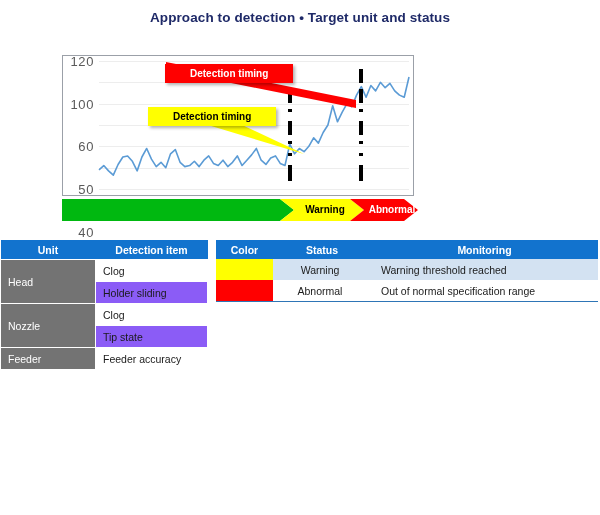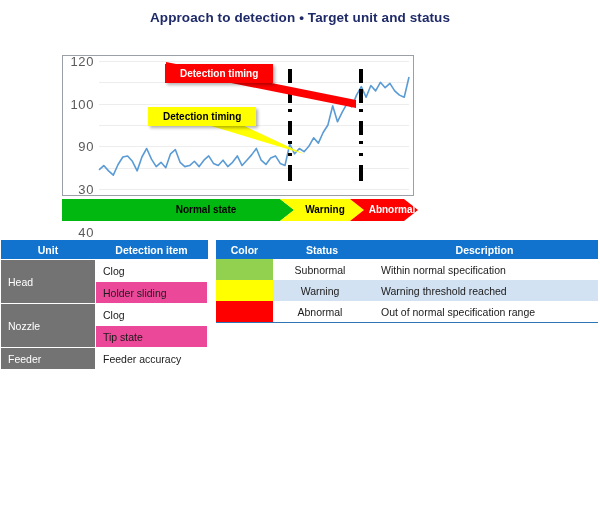--- a/index.html
+++ b/index.html
@@ -88,21 +88,21 @@
         #000 72px 75px, transparent 75px 84px,
         #000 84px 87px, transparent 87px 96px,
         #000 96px 110px);
   }
 
   
   .callout {
     position: absolute;
     font-size: 10px;
     font-weight: bold;
-    padding: 4px 15px;
+    padding: 4px 25px;
     box-shadow: 2px 2px 3px rgba(0,0,0,0.30);
     white-space: nowrap;
     box-sizing: border-box;
   }
   #callout-red {
     left: 165px;
     top: 64px;
     background: #FF0000;
     color: #ffffff;
   }
@@ -177,21 +177,21 @@
     padding: 0 0 0 7px;
     border: 1px solid #ffffff;
     vertical-align: middle;
   }
   #unit-table td.unit-cell {
     background: #737373;
     color: #ffffff;
     font-weight: normal;
   }
   #unit-table td.item-cell { background: #ffffff; color: #1A1A1A; }
-  #unit-table td.item-cell.alt { background: #ec4899; }
+  #unit-table td.item-cell.alt { background: #8b5cf6; }
 
   #status-table td {
     height: 21px;
     padding: 0;
     border: none;
     vertical-align: middle;
     color: #1A1A1A;
   }
   #status-table tr.alt td { background: #D3E2F2; }
   #status-table td.swatch-cell { padding: 0; width: 57px; }
@@ -220,24 +220,24 @@
   <div id="chart-plot">
 
     <div id="grid-container">
         <div class="grid-line" style="top: 0px;">
           <span class="y-tick" style="top: 0px;">120</span>
         </div>
         <div class="grid-line" style="top: 21.3333px;">
           <span class="y-tick" style="top: 21.3333px;">100</span>
         </div>
         <div class="grid-line" style="top: 42.6667px;">
-          <span class="y-tick" style="top: 42.6667px;">90</span>
+          <span class="y-tick" style="top: 42.6667px;">60</span>
         </div>
         <div class="grid-line" style="top: 64px;">
-          <span class="y-tick" style="top: 64px;">30</span>
+          <span class="y-tick" style="top: 64px;">50</span>
         </div>
         <div class="grid-line" style="top: 85.3333px;">
           <span class="y-tick" style="top: 85.3333px;">40</span>
         </div>
         <div class="grid-line" style="top: 106.667px;">
           <span class="y-tick" style="top: 106.667px;">20</span>
         </div>
         <div class="grid-line" style="top: 128px;">
           <span class="y-tick" style="top: 128px;">0</span>
         </div>
@@ -262,21 +262,20 @@
 <div class="callout" id="callout-red" style="background: rgb(255, 0, 0); color: rgb(255, 255, 255);">Detection timing</div>
 
 <div class="callout" id="callout-yellow" style="background: rgb(255, 255, 0); color: rgb(0, 0, 0);">Detection timing</div>
 
 <div id="status-bar">
   <svg width="356" height="22" viewBox="0 0 356 22">
     <polygon id="seg-normal" points="0,0 218,0 232,11 218,22 0,22" fill="#00B810"></polygon>
     <polygon id="seg-warning" points="218,0 288,0 302,11 288,22 218,22 232,11" fill="#FFFF00"></polygon>
     <polygon id="seg-abnormal" points="288,0 342,0 356,11 342,22 288,22 302,11" fill="#FF0000"></polygon>
   </svg>
-  <div class="status-label" id="status-label-normal" style="color: rgb(0, 0, 0);">Normal state</div>
   <div class="status-label" id="status-label-warning" style="color: rgb(0, 0, 0);">Warning</div>
   <div class="status-label" id="status-label-abnormal" style="color: rgb(255, 255, 255);">Abnormal</div>
 </div>
 
 <table id="unit-table">
   <colgroup>
       <col style="width:95px">
       <col style="width:112px">
     </colgroup>
   <thead>
@@ -310,31 +309,24 @@
 <table id="status-table">
   <colgroup>
       <col style="width:57px">
       <col style="width:98px">
       <col>
     </colgroup>
   <thead>
     <tr>
       <th>Color</th>
       <th>Status</th>
-      <th>Description</th>
+      <th>Monitoring</th>
     </tr>
   </thead>
   <tbody id="status-table-body">
-      <tr>
-        <td class="swatch-cell">
-          <span class="swatch" style="background: rgb(146, 208, 80);"></span>
-        </td>
-        <td class="status-cell">Subnormal</td>
-        <td class="desc-cell">Within normal specification</td>
-      </tr>
       <tr class="alt">
         <td class="swatch-cell">
           <span class="swatch" style="background: rgb(255, 255, 0);"></span>
         </td>
         <td class="status-cell">Warning</td>
         <td class="desc-cell">Warning threshold reached</td>
       </tr>
       <tr>
         <td class="swatch-cell">
           <span class="swatch" style="background: rgb(255, 0, 0);"></span>

